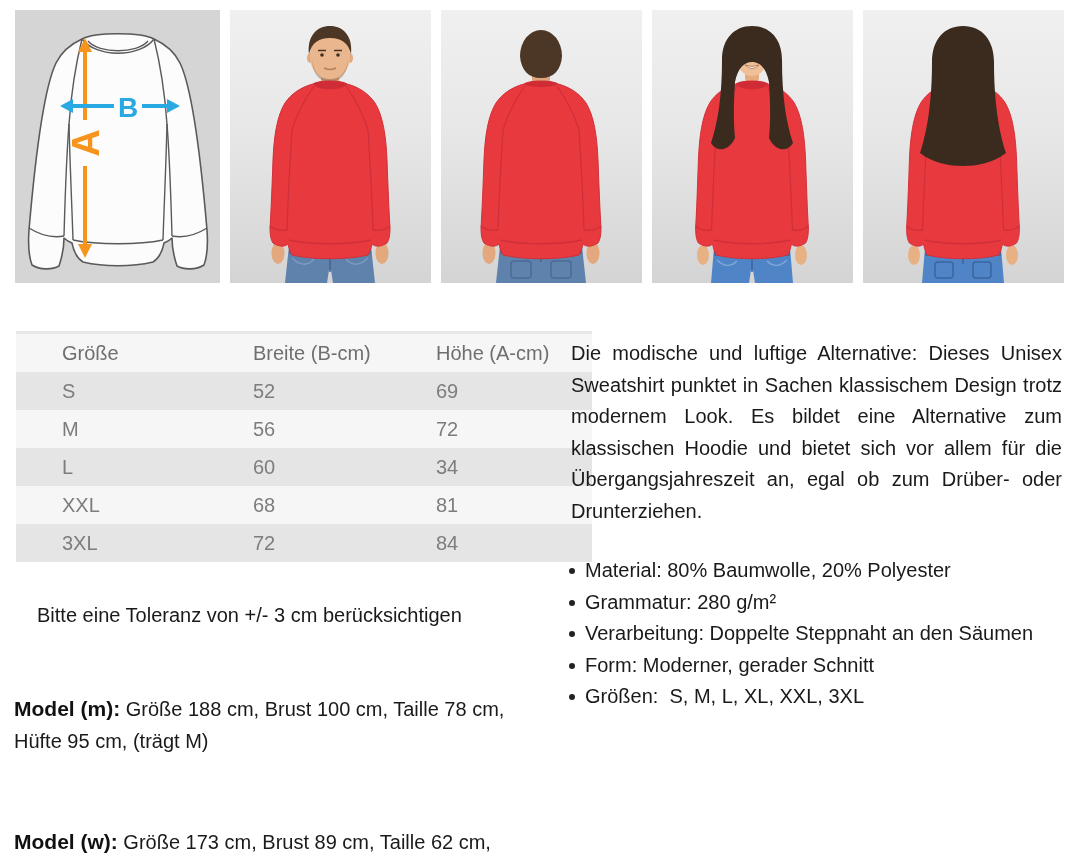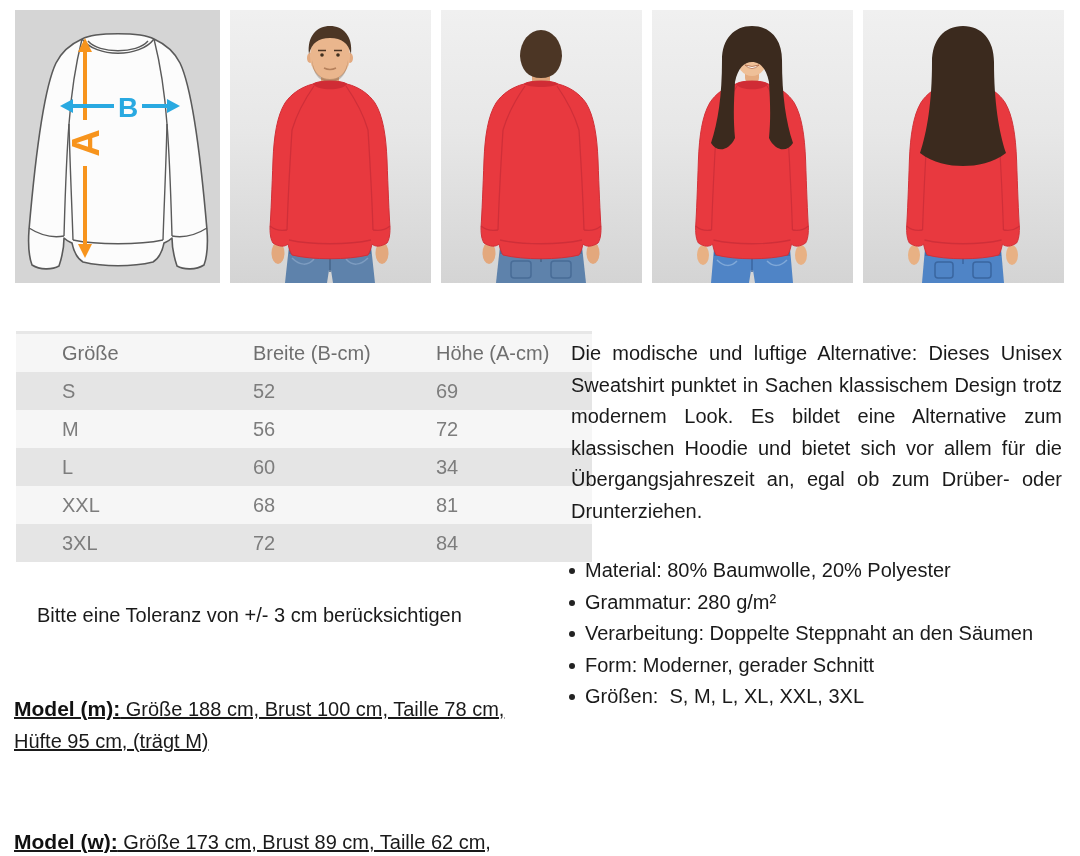--- a/index.html
+++ b/index.html
@@ -25,21 +25,21 @@
   .size-chart th { background:#f6f6f6; color:#6f6f6f; border-top:3px solid #e7e7e7; }
   .size-chart td { color:#7d7d7d; }
   .size-chart .c1 { width:191px; padding-left:46px; }
   .size-chart .c2 { width:183px; }
   .size-chart .c3 { width:156px;margin-top:48px; }
   .size-chart tbody tr:nth-child(odd)  td { background:#e5e5e5; }
   .size-chart tbody tr:nth-child(even) td { background:#f6f6f6; }
 
   .tolerance { position:absolute; left:14px; top:604px; font-size:20px; color:#1a1a1a;margin-left:23px; }
 
-  .model-block { position:absolute; left:14px; width:505px; font-size:20px; line-height:32px; color:#1a1a1a;text-decoration:underline; }
+  .model-block { position:absolute; left:14px; width:505px; font-size:20px; line-height:32px; color:#1a1a1a; }
   .model-block strong { font-weight:700; font-size:21px; color:#111; }
   #model-m { top:673px; }
   #model-w { top:798px;margin-top:28px; }
 
   
   .right-col { position:absolute; left:567px; top:334px; width:499px; }
   .desc { font-size:20px; line-height:31.5px; text-align:justify; color:#1a1a1a; margin:4px; }
   .features { list-style:none; margin:28px 0 8px 0; padding:0; }
   .features li { display:flex; align-items:flex-start; font-size:20px; line-height:31.6px; color:#1a1a1a; }
   .features .dot { flex:none; width:6px; height:6px; border-radius:50%; background:#222; margin:13px 10px 0 2px; }

